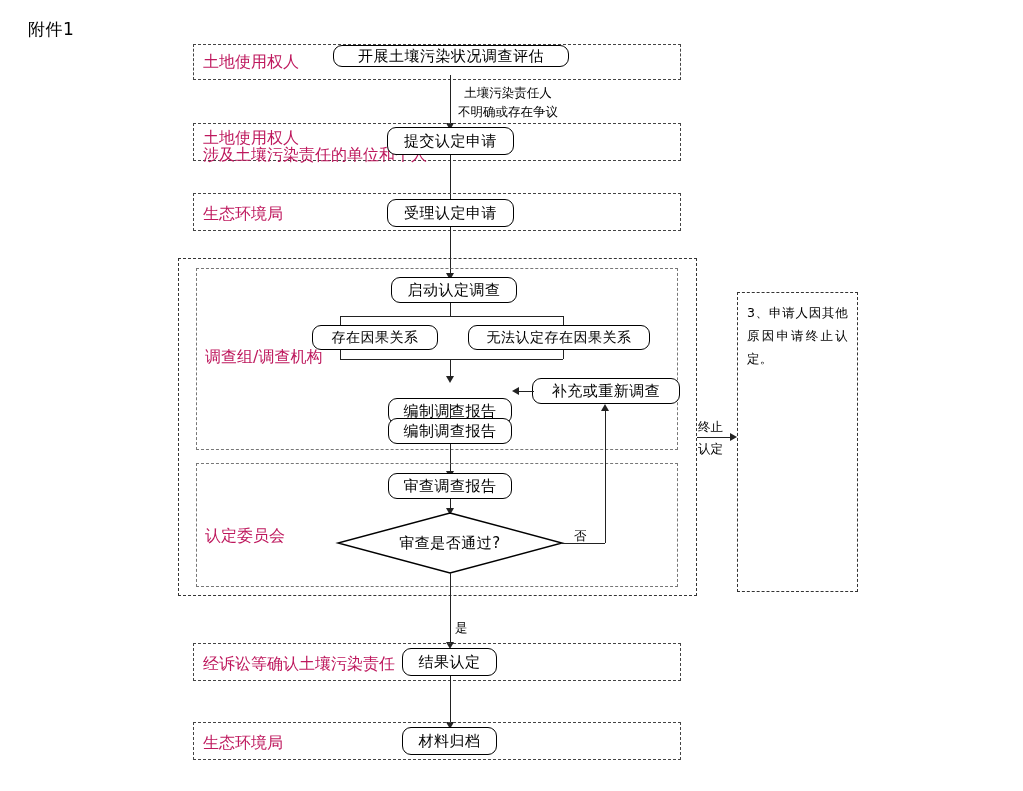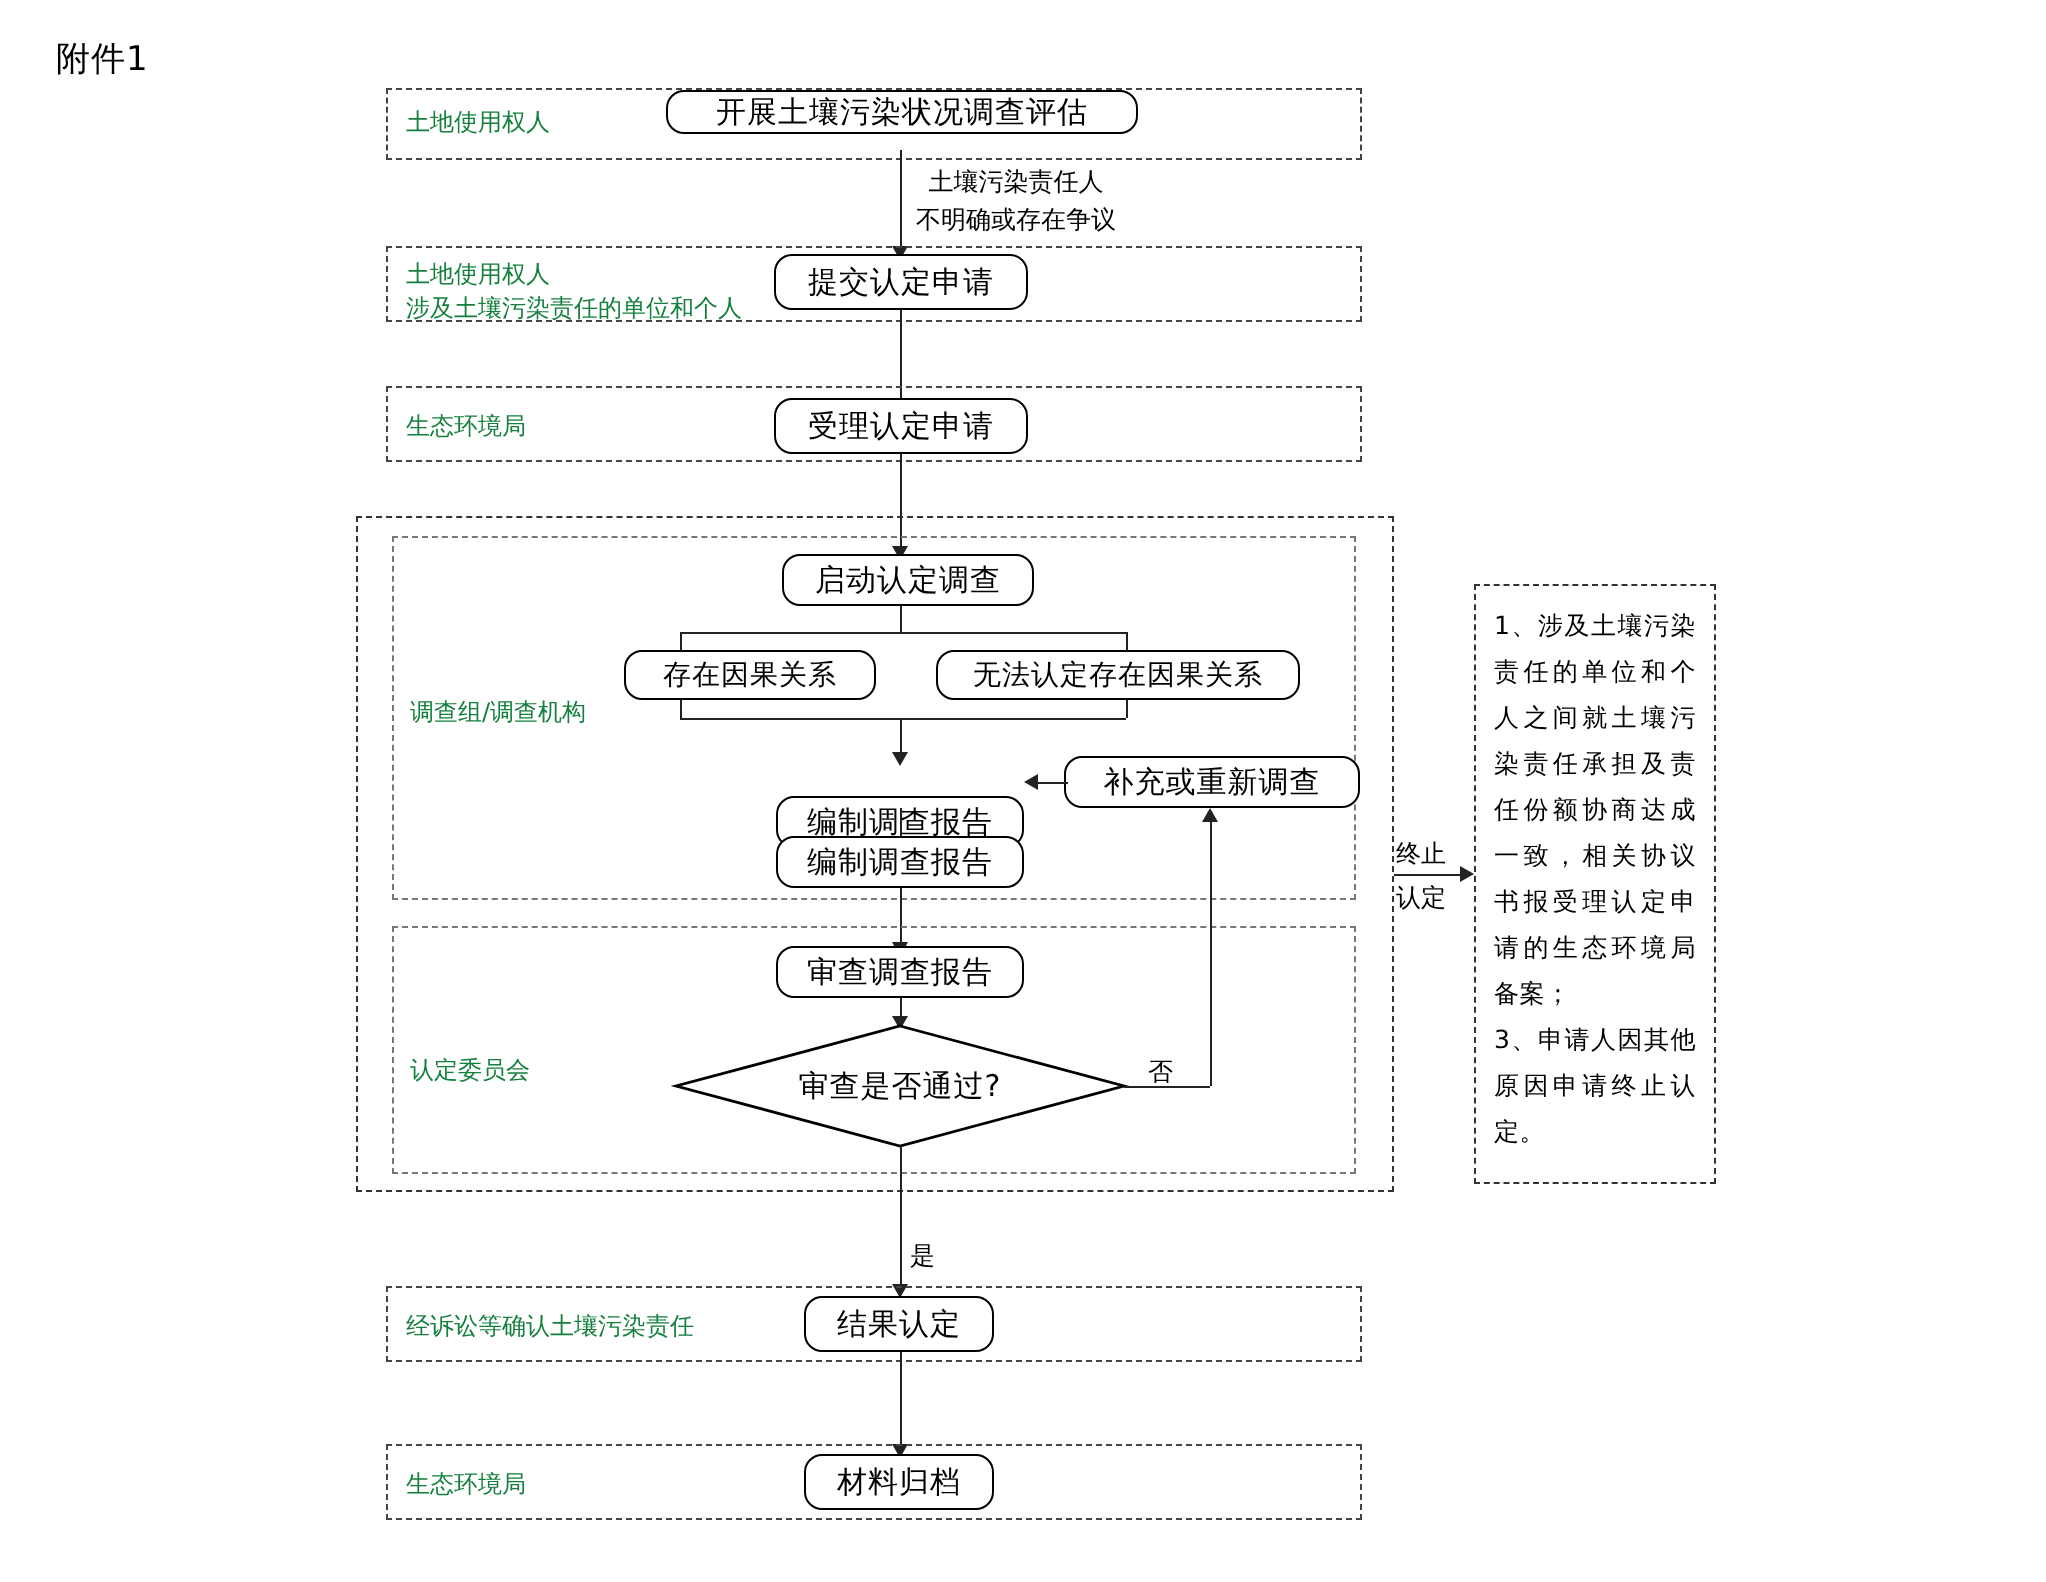--- a/index.html
+++ b/index.html
@@ -41,24 +41,24 @@
     border: 1px dashed #777;
   }
   .band-outer {
     position: absolute;
     box-sizing: border-box;
     border: 1px dashed #333;
     background: transparent;
   }
   .band-label {
     position: absolute;
-    font-size: 12px;
+    font-size: 16px;
     line-height: 17px;
     white-space: pre;
-    color: #15803d;
+    color: #be185d;
   }
 
   
   .node {
     position: absolute;
     box-sizing: border-box;
     border: 1.4px solid #000;
     border-radius: 9px;
     background: #fff;
     display: flex;
@@ -138,21 +138,20 @@
   .edge-label {
     position: absolute;
     font-size: 12.5px;
     line-height: 17px;
     white-space: pre;
     text-align: center;
     color: #000;
   }
   .edge-label.stack {
     line-height: 19px;
-    font-family: Liberation Mono, monospace;
   }
 
   
   .note-box {
     position: absolute;
     box-sizing: border-box;
     border: 1px dashed #333;
     background: #fff;
     padding: 8px 9px 6px 9px;
   }
@@ -251,21 +250,20 @@
   <div class="vline" style="left:450px; top:573px; height:71px;"></div>
   <div class="arrow-down" style="left:445.5px; top:642px;"></div>
   <div class="edge-label" style="left:455px; top:619px;">是</div>
 
   <div class="hline" style="left:697px; top:437px; width:36px;"></div>
   <div class="arrow-right" style="left:730px; top:432.5px;"></div>
   <div class="edge-label" style="left:698px; top:418px;">终止</div>
   <div class="edge-label" style="left:698px; top:440px;">认定</div>
 
   <div class="note-box" style="left:737px; top:292px; width:121px; height:300px;">
-    <p class="note-item">1、涉及土壤污染责任的单位和个人之间就土壤污染责任承担及责任份额协商达成一致，相关协议书报受理认定申请的生态环境局备案；</p>
     <p class="note-item">3、申请人因其他原因申请终止认定。</p>
   </div>
 
   <div class="band" style="left:193px; top:643px; width:488px; height:38px;"></div>
   <div class="band-label" style="left:203px; top:655px;">经诉讼等确认土壤污染责任</div>
   <div class="node" style="left:402px; top:648px; width:95px; height:28px;">结果认定</div>
 
   <div class="vline" style="left:450px; top:676px; height:48px;"></div>
   <div class="arrow-down" style="left:445.5px; top:722px;"></div>
 

